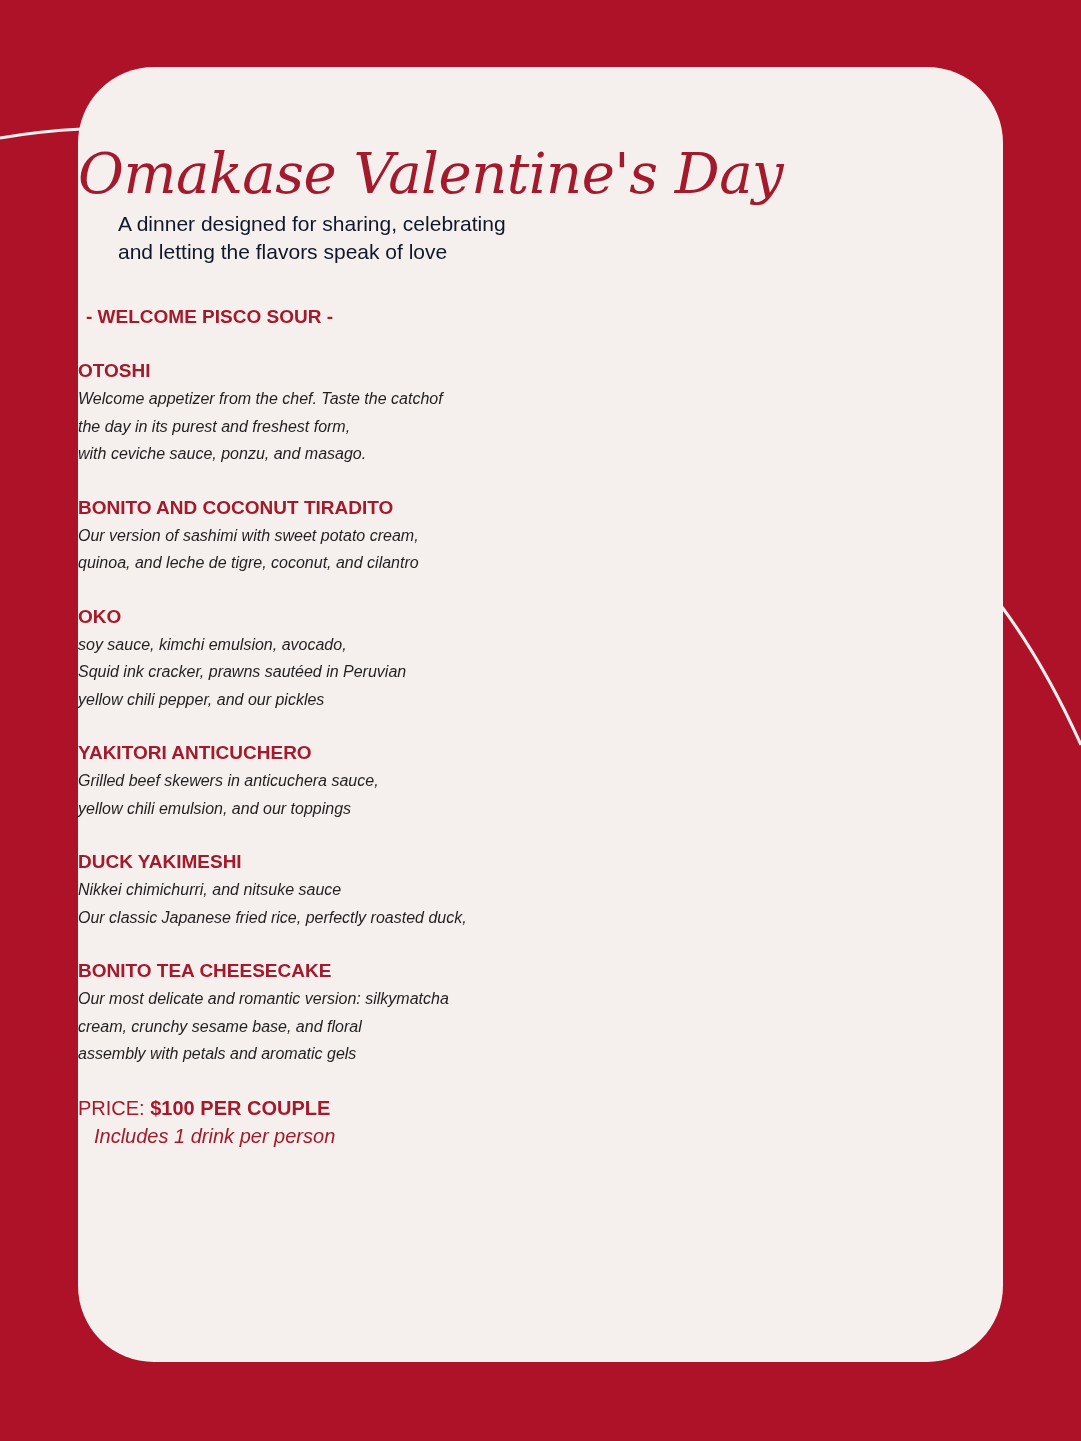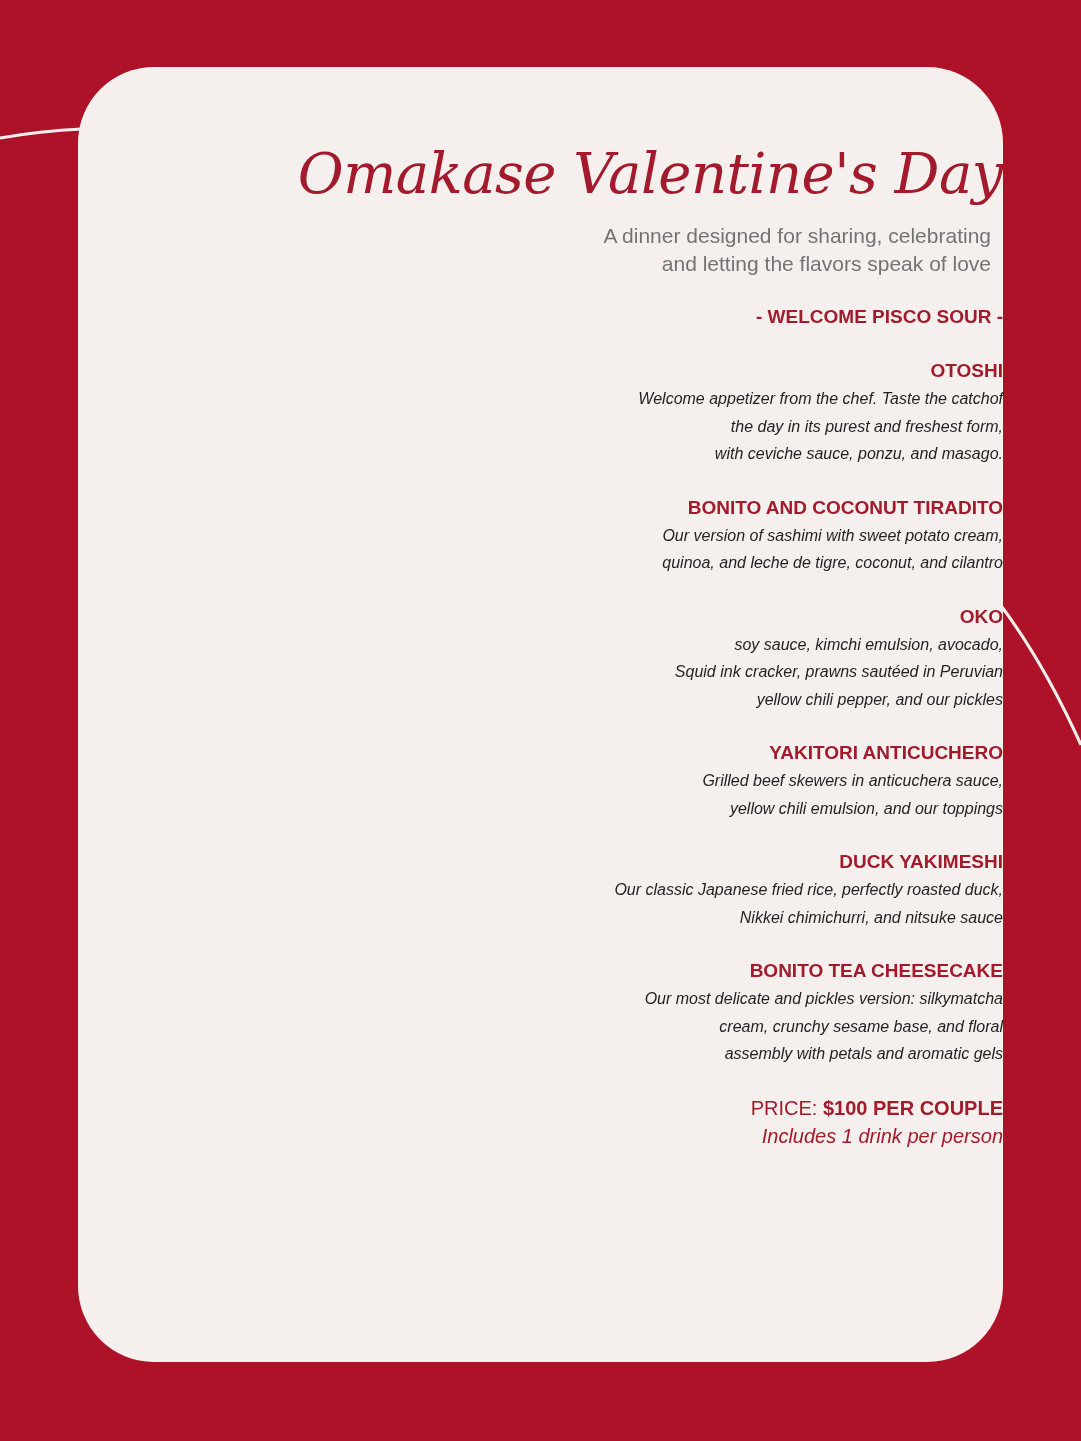--- a/index.html
+++ b/index.html
@@ -24,21 +24,21 @@
     }
     .card {
       position: absolute;
       left: 78px;
       top: 67px;
       width: 925px;
       height: 1295px;
       background: #F5F0ED;
       border-radius: 76px;
       box-sizing: border-box;
-      text-align: right;
+      text-align: left;
       color: #231F20;
     }
     .title {
       position: absolute;
       left: 0;
       right: 0;
       top: 72px;
       font-family: "DejaVu Serif", "Liberation Serif", serif;
       font-style: italic;
       font-size: 56px;
@@ -48,41 +48,41 @@
       margin: 0;
       font-weight: normal;
     }
     .subtitle {
       position: absolute;
       left: 0;
       right: 0;
       top: 143px;
       font-size: 21px;
       line-height: 28px;
-      color: #737373;
-      margin: 12px;
+      color: #0f172a;
+      margin: 0;
+      padding-left: 40px;
     }
     .subtitle span { display: block; }
     .content {
       position: absolute;
       left: 0;
       right: 0;
       top: 236px;
     }
     .welcome {
       font-size: 19px;
       line-height: 28px;
       font-weight: bold;
       color: #A31A2C;
       margin: 0 0 26px 0;
       padding-left: 8px;
     }
     .course {
       margin: 0 0 26px 0;
-      padding-left: 16px;
     }
     .course-name {
       font-size: 19px;
       line-height: 28px;
       font-weight: bold;
       color: #A31A2C;
       margin: 0;
     }
     .course-desc {
       font-size: 16px;
@@ -156,30 +156,30 @@
       <p class="course-name">YAKITORI ANTICUCHERO</p>
       <p class="course-desc">
         <span>Grilled beef skewers in anticuchera sauce,</span>
         <span>yellow chili emulsion, and our toppings</span>
       </p>
     </div>
 
     <div class="course">
       <p class="course-name">DUCK YAKIMESHI</p>
       <p class="course-desc">
+        <span>Nikkei chimichurri, and nitsuke sauce</span>
         <span>Our classic Japanese fried rice, perfectly roasted duck,</span>
-        <span>Nikkei chimichurri, and nitsuke sauce</span>
       </p>
     </div>
 
 
     <div class="course">
       <p class="course-name">BONITO TEA CHEESECAKE</p>
       <p class="course-desc">
-        <span>Our most delicate and pickles version: silkymatcha</span>
+        <span>Our most delicate and romantic version: silkymatcha</span>
         <span>cream, crunchy sesame base, and floral</span>
         <span>assembly with petals and aromatic gels</span>
       </p>
     </div>
 
     <div class="pricing">
       <p class="price"><span>PRICE: </span><b>$100 PER COUPLE</b></p>
       <p class="price-note">Includes 1 drink per person</p>
     </div>
   </div>

